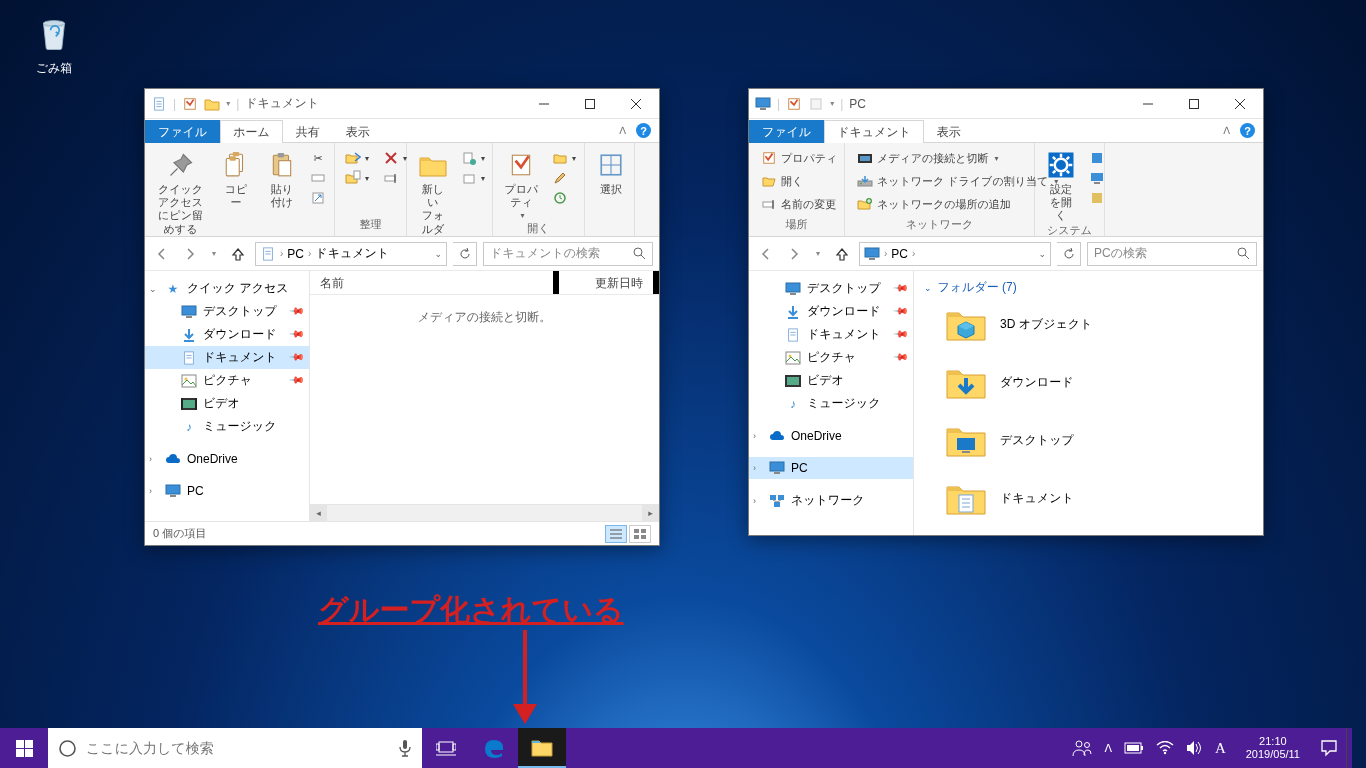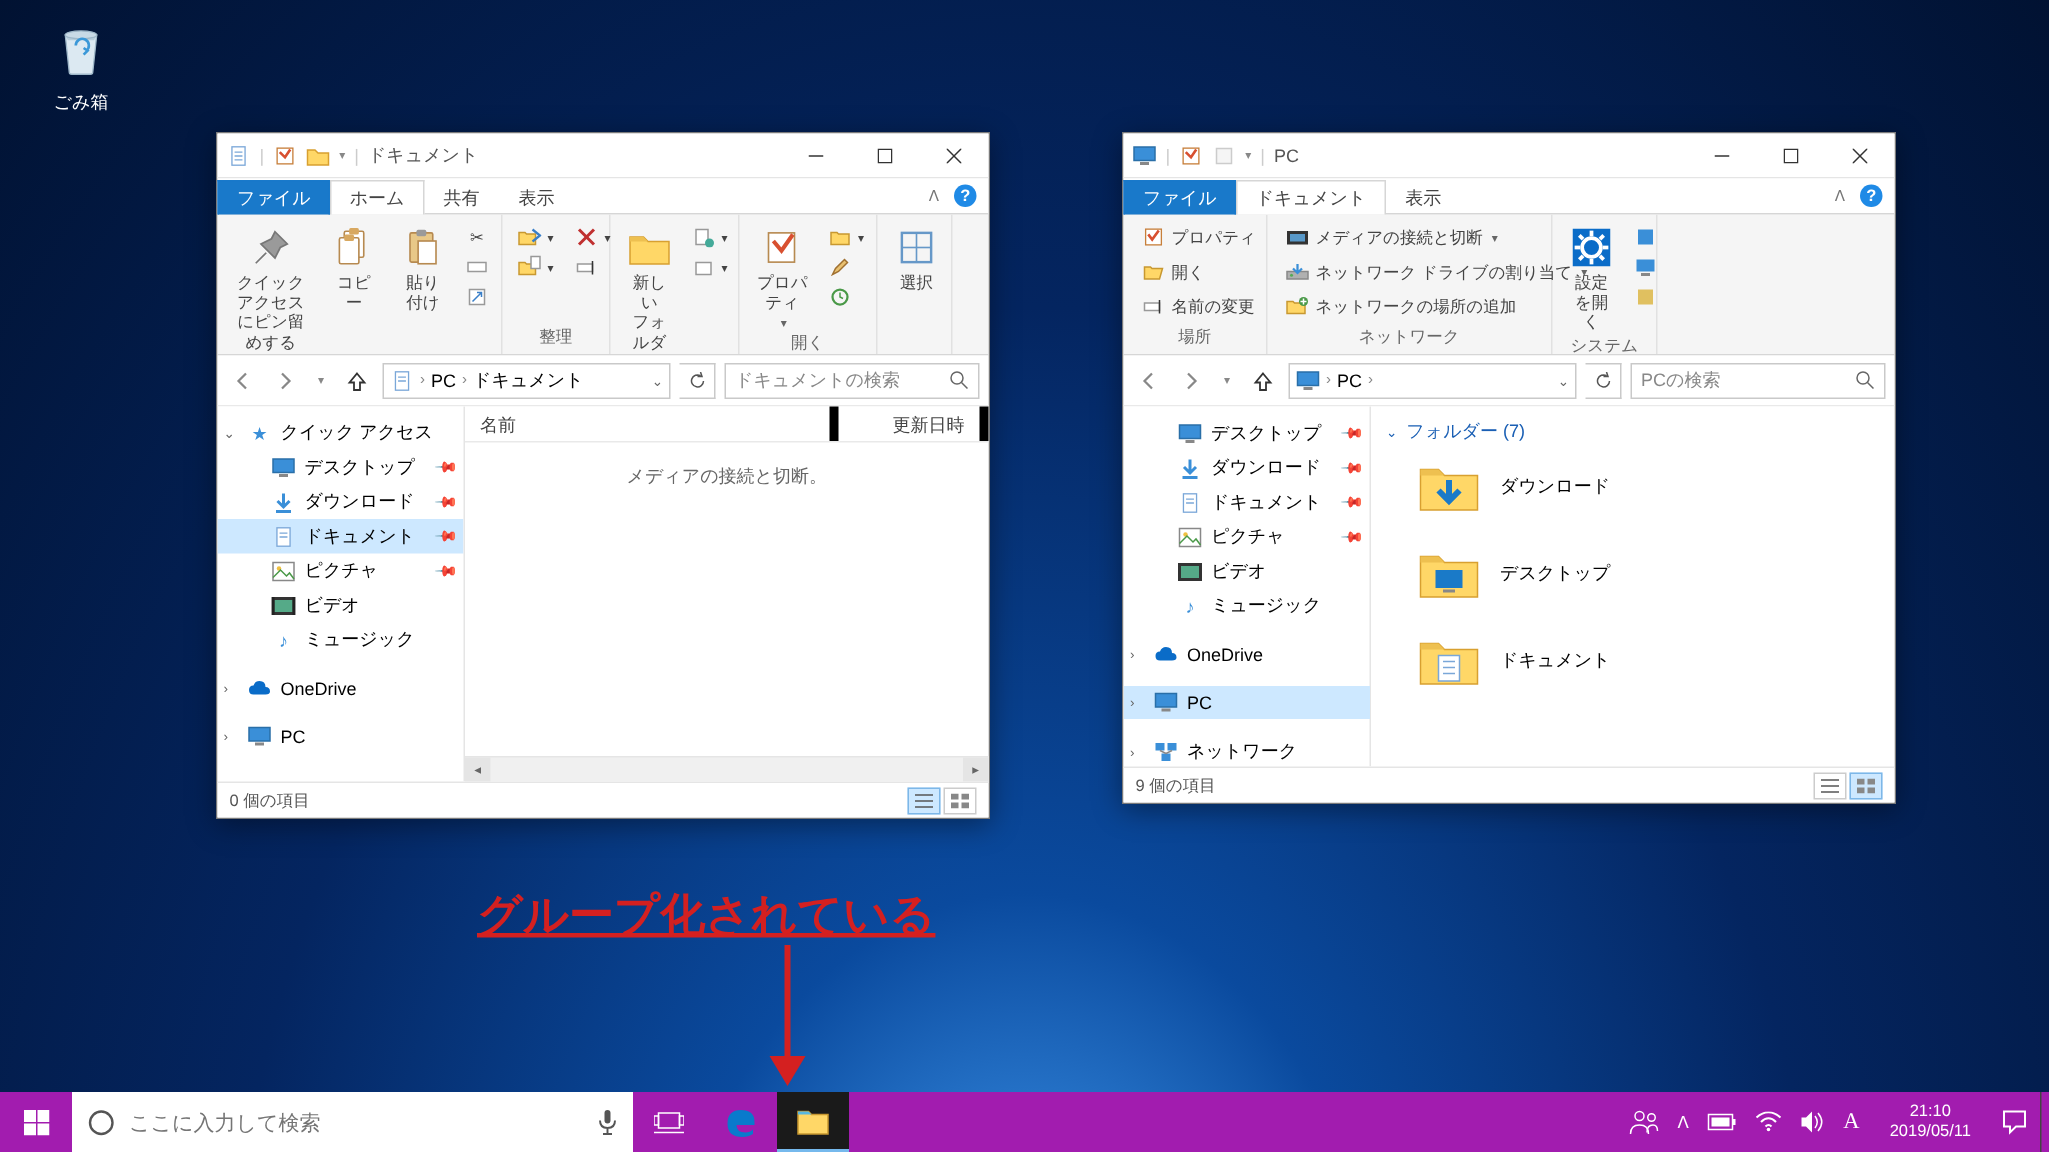--- a/index.html
+++ b/index.html
@@ -82,21 +82,21 @@
 .statusbar { height: 24px; border-top: 1px solid #e5e5e5; display: flex; align-items: center; font-size: 11px; color: #555; padding: 0 8px; background: #fff; }
 .statusbar .spacer { flex: 1; }
 .viewbtns { display: flex; gap: 2px; }
 .viewbtn { width: 22px; height: 18px; border: 1px solid #ccc; display: flex; align-items: center; justify-content: center; }
 .viewbtn.active { background: #cde8ff; border-color: #7db7e8; }
 
 
 .annotation { position: absolute; color: #d42020; font-family: "Yu Gothic", sans-serif; font-weight: bold; }
 
 
-.taskbar { position: absolute; left: 0; right: 0; bottom: 0; height: 40px; background: #a21caf; display: flex; align-items: stretch; color: #fff; font-size: 12px; }
+.taskbar { position: absolute; left: 0; right: 14px; bottom: 0; height: 40px; background: #4c1d95; display: flex; align-items: stretch; color: #fff; font-size: 12px; }
 .tb-start { width: 48px; display: flex; align-items: center; justify-content: center; }
 .tb-search { flex: 0 0 340px; background: #fff; display: flex; align-items: center; color: #666; }
 .tb-search .circ { width: 38px; display: flex; align-items: center; justify-content: center; }
 .tb-search input { border: none; outline: none; flex: 1; font-size: 14px; color: #333; background: transparent; }
 .tb-mic { width: 34px; display: flex; align-items: center; justify-content: center; background: #fff; color: #555; }
 .tb-btn { width: 48px; display: flex; align-items: center; justify-content: center; color: #fff; }
 .tb-btn.active { border-bottom: 2px solid #76b9ed; background: #1a1a1a; }
 .tb-spacer { flex: 1; }
 .tray { display: flex; align-items: center; gap: 12px; padding: 0 8px; }
 .tray .t { display: flex; align-items: center; justify-content: center; }
@@ -870,20 +870,31 @@
         <div class="gheader">
             <span class="tw">⌄</span>
             <span>フォルダー (7)</span>
           </div>
         <div class="gitems">
           <div class="gitem">
             <div class="bigicn">
                 <svg width="44" height="40" viewBox="0 0 44 40">
                   <path d="M3 9 L15 9 L19 13 L41 13 L41 36 L3 36 Z" fill="#ffd767" stroke="#d8a030"></path>
                   <path d="M3 9 L15 9 L19 13 L3 13 Z" fill="#eec050"></path>
+                  <path d="M22 18 L30 22 L30 30 L22 34 L14 30 L14 22 Z" fill="#3aa8d8" stroke="#1a7ab8"></path>
+                  <path d="M22 18 L30 22 L22 26 L14 22 Z" fill="#5ac0e8"></path>
+                </svg>
+              </div>
+            <span>3D オブジェクト</span>
+          </div>
+          <div class="gitem">
+            <div class="bigicn">
+                <svg width="44" height="40" viewBox="0 0 44 40">
+                  <path d="M3 9 L15 9 L19 13 L41 13 L41 36 L3 36 Z" fill="#ffd767" stroke="#d8a030"></path>
+                  <path d="M3 9 L15 9 L19 13 L3 13 Z" fill="#eec050"></path>
                   <path d="M22 16 L22 28 M15 23 L22 30 L29 23" fill="none" stroke="#1a7ac8" stroke-width="4"></path>
                 </svg>
               </div>
             <span>ダウンロード</span>
           </div>
           <div class="gitem">
             <div class="bigicn">
                 <svg width="44" height="40" viewBox="0 0 44 40">
                   <path d="M3 9 L15 9 L19 13 L41 13 L41 36 L3 36 Z" fill="#ffd767" stroke="#d8a030"></path>
                   <path d="M3 9 L15 9 L19 13 L3 13 Z" fill="#eec050"></path>
@@ -904,41 +915,20 @@
                   <line x1="18" y1="29" x2="26" y2="29" stroke="#7aa7d8"></line>
                 </svg>
               </div>
             <span>ドキュメント</span>
           </div>
         </div>
       </div>
     </div>
   </div>
 
-  <div class="statusbar">
-    <span>9 個の項目</span>
-    <div class="spacer"></div>
-    <div class="viewbtns">
-      <div class="viewbtn">
-          <svg width="12" height="10">
-            <line x1="0" y1="1" x2="12" y2="1" stroke="#555"></line>
-            <line x1="0" y1="5" x2="12" y2="5" stroke="#555"></line>
-            <line x1="0" y1="9" x2="12" y2="9" stroke="#555"></line>
-          </svg>
-        </div>
-      <div class="viewbtn active">
-          <svg width="12" height="10">
-            <rect x="0" y="0" width="5" height="4" fill="#888"></rect>
-            <rect x="7" y="0" width="5" height="4" fill="#888"></rect>
-            <rect x="0" y="6" width="5" height="4" fill="#888"></rect>
-            <rect x="7" y="6" width="5" height="4" fill="#888"></rect>
-          </svg>
-        </div>
-    </div>
-  </div>
 </div>
 
 <div class="annotation" style="left:318px; top:590px; font-size:30px; text-decoration:underline;">グループ化されている</div>
 <svg class="annotation" style="left:510px; top:630px;" width="30" height="96">
   <line x1="15" y1="0" x2="15" y2="80" stroke="#d42020" stroke-width="4"></line>
   <path d="M3 74 L15 94 L27 74 Z" fill="#d42020"></path>
 </svg>
 
 <div class="taskbar">
   <div class="tb-start">

